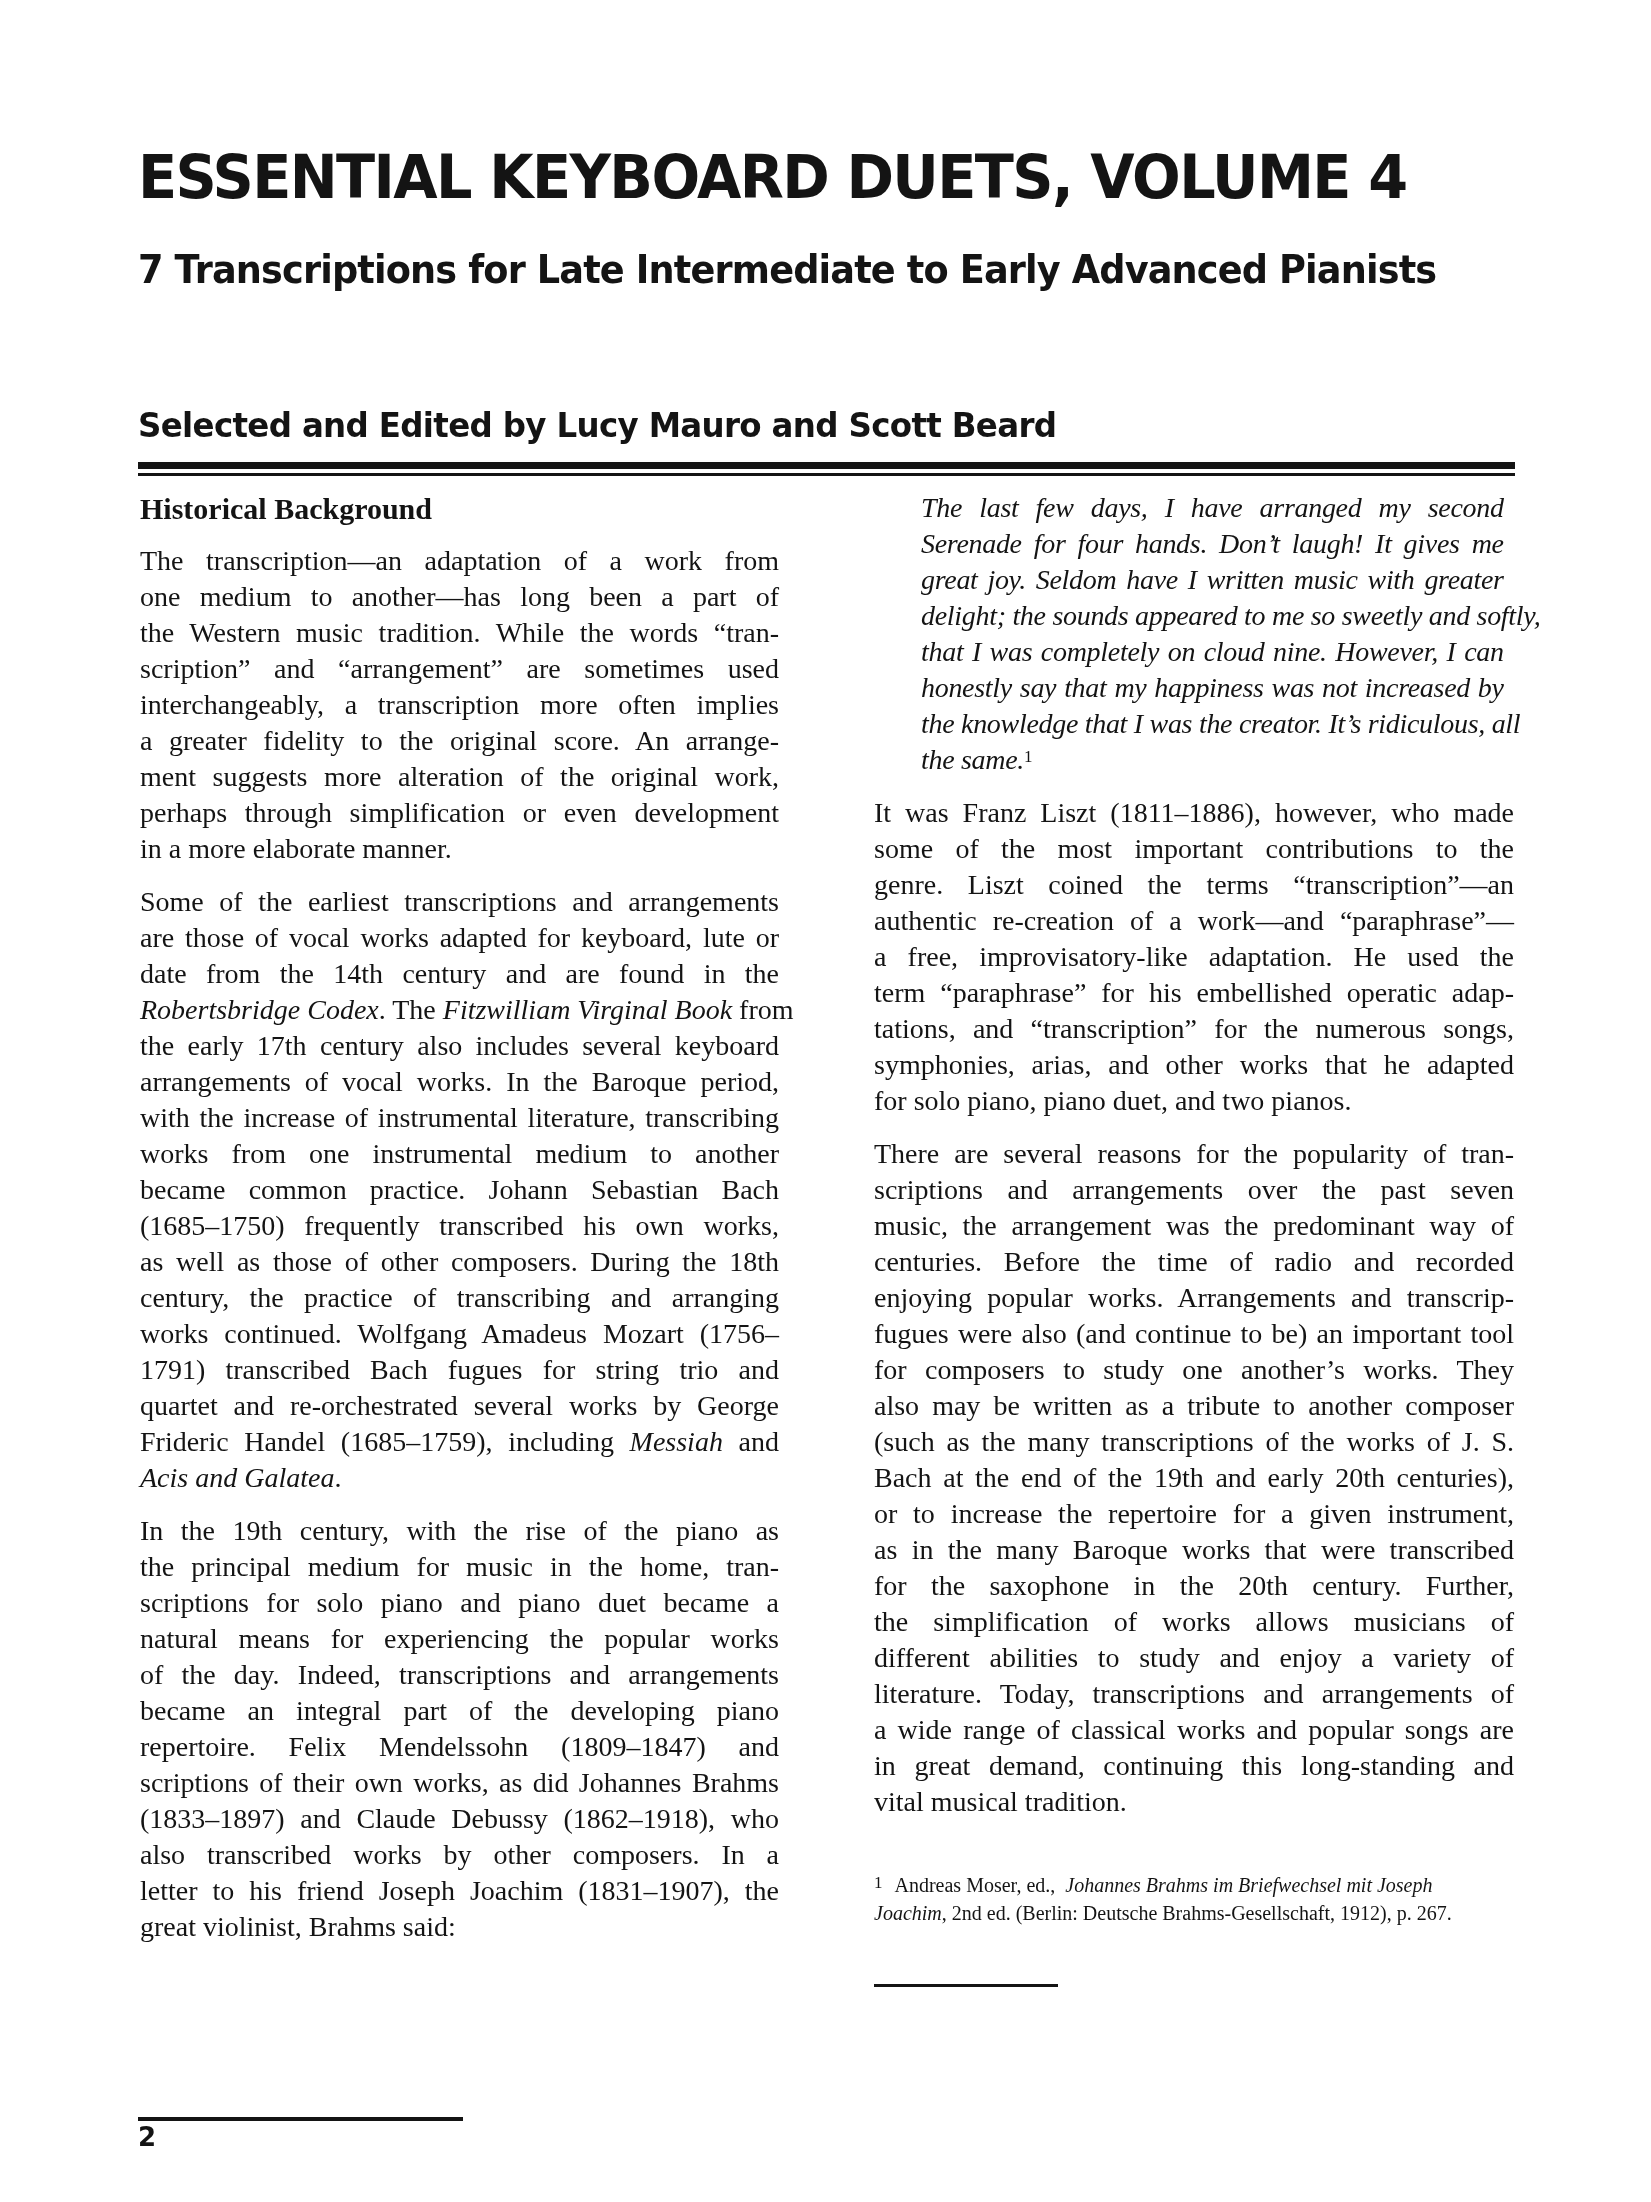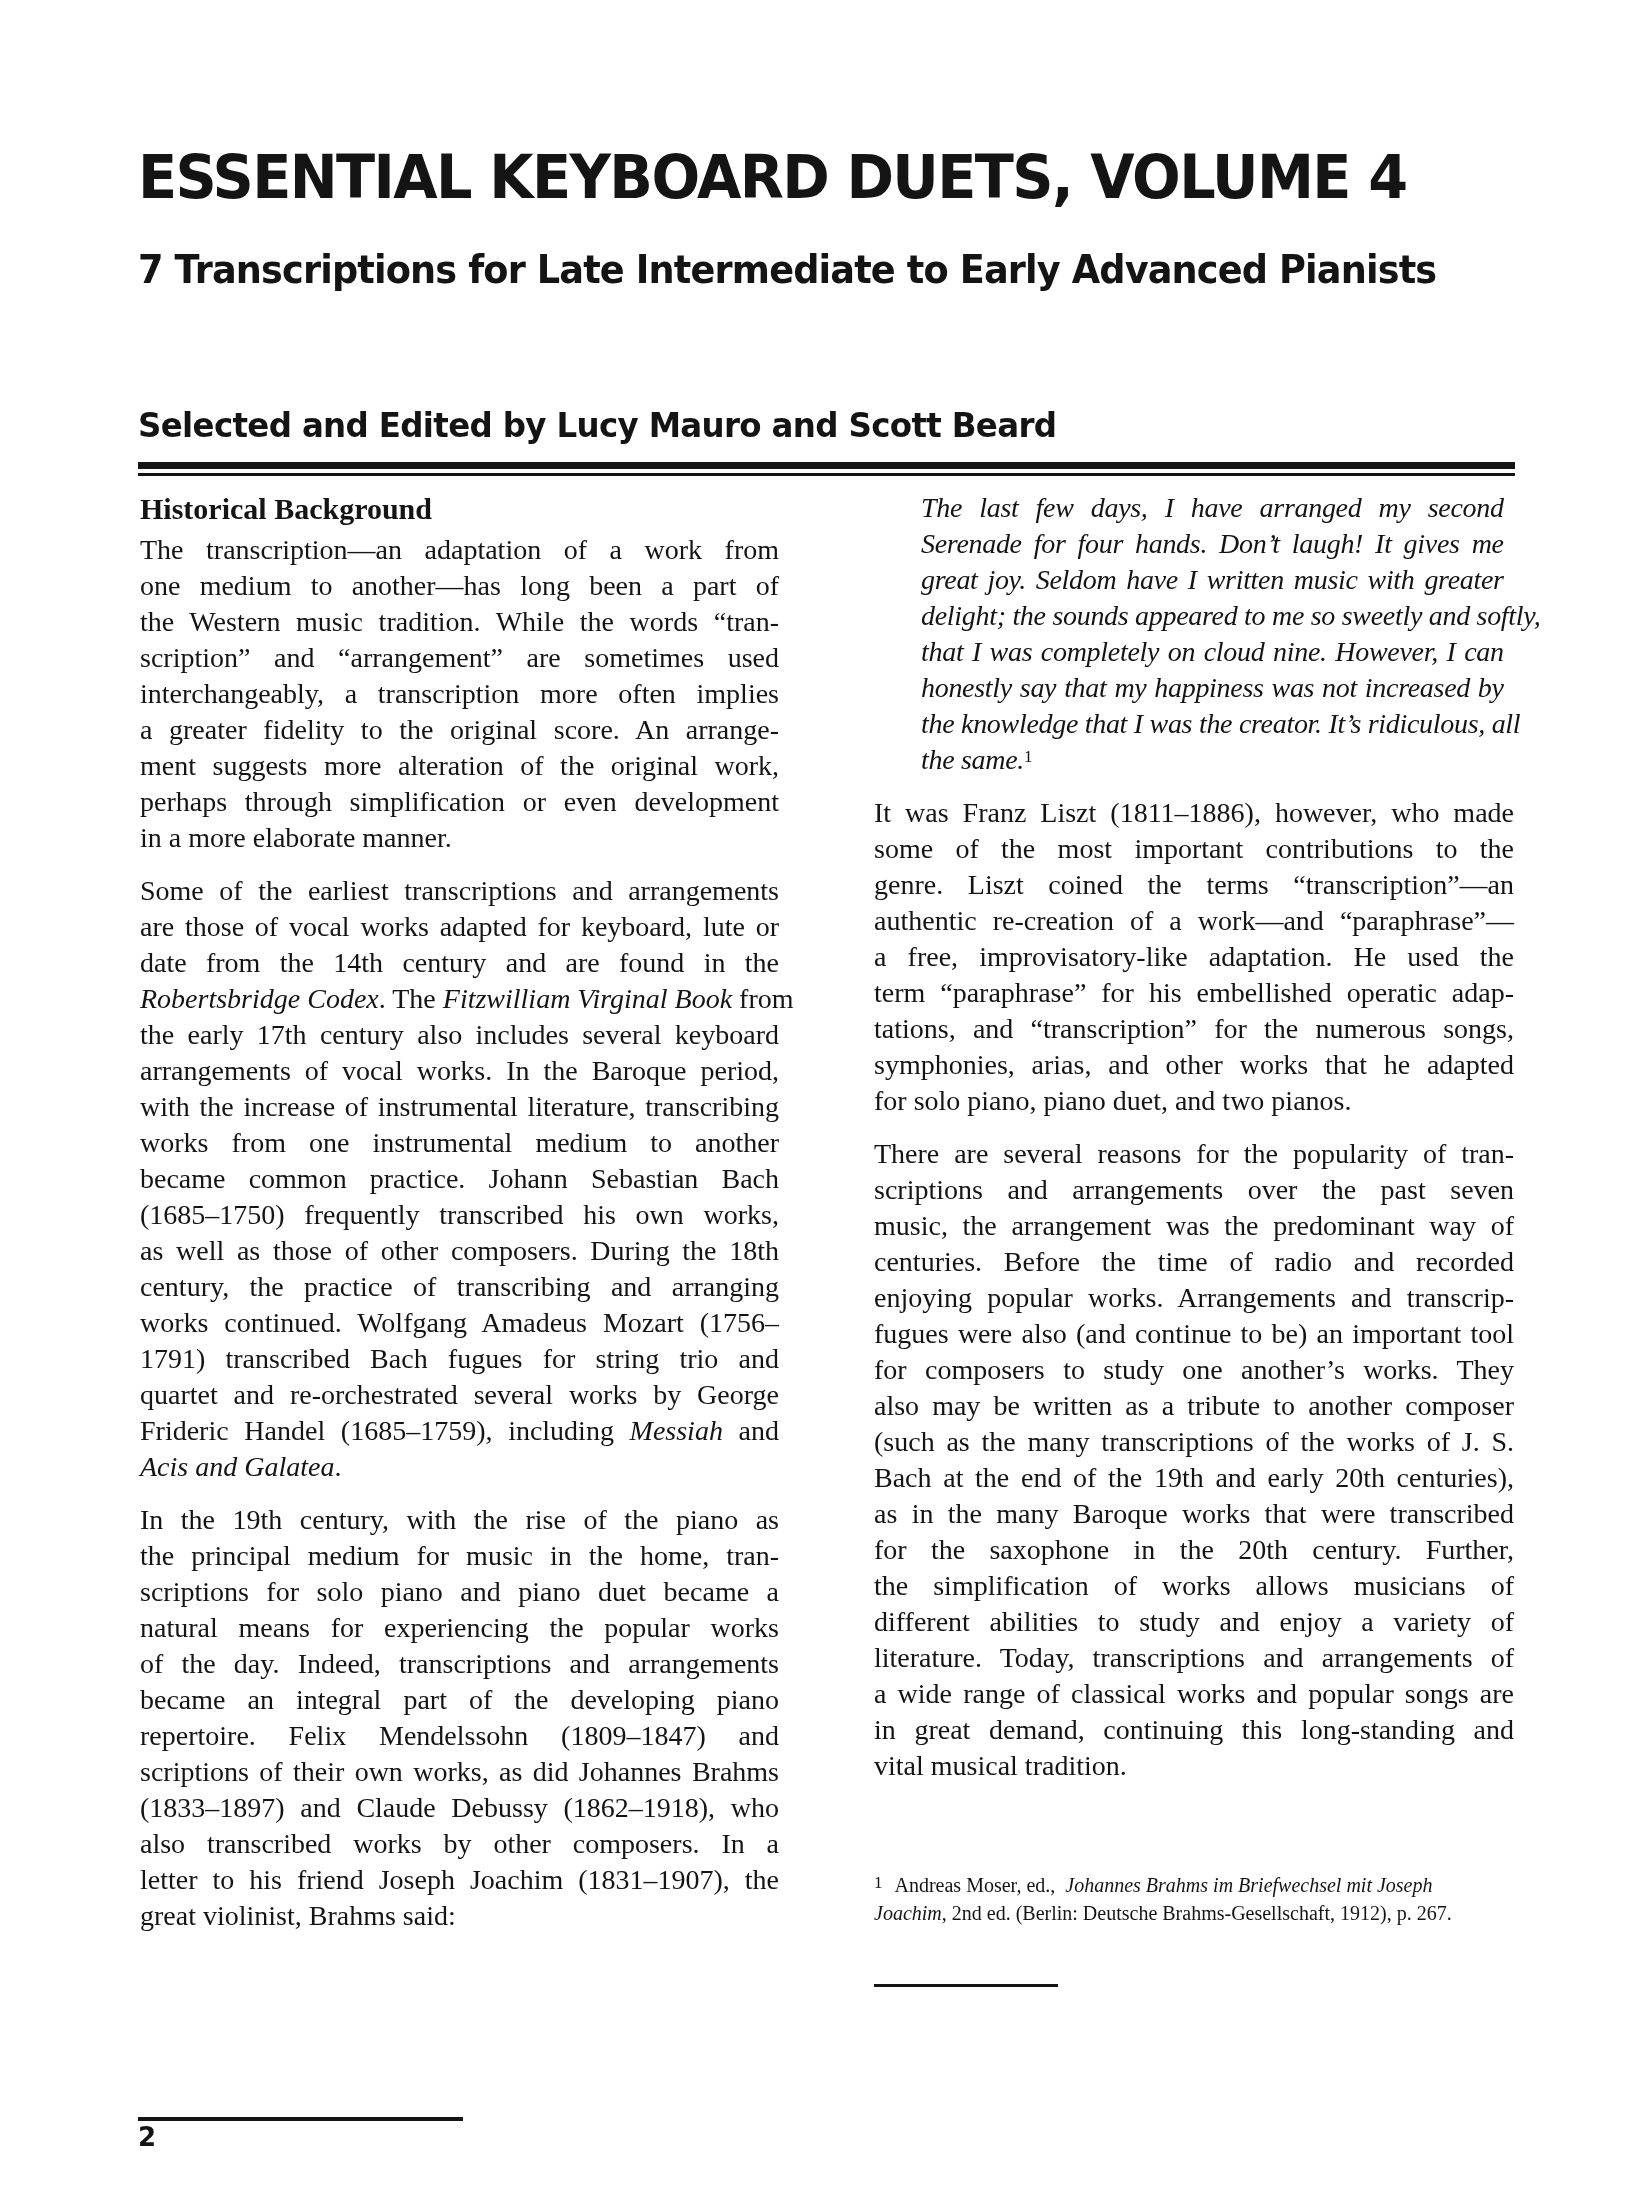--- a/index.html
+++ b/index.html
@@ -11,21 +11,21 @@
   .subtitle { position: absolute; left: 138px; top: 244px; font-size: 39px; line-height: 52px; letter-spacing: -0.9px; white-space: nowrap; transform-origin: left top; transform: scaleX(0.94); }
   .byline { position: absolute; left: 138px; top: 404px; font-size: 34px; line-height: 43px; letter-spacing: -0.7px; white-space: nowrap; transform-origin: left top; transform: scaleX(0.955); }
 
   .rule-thick { position: absolute; left: 138px; width: 1377px; top: 462px; height: 6.9px; background: #141414; }
   .rule-thin  { position: absolute; left: 138px; width: 1377px; top: 473px; height: 3.4px; background: #141414; }
 
   .col { position: absolute; font-size: 28px; line-height: 36px; }
   .col-left { left: 140px; width: 639px; top: 490px; }
   .col-right { left: 874px; width: 640px; top: 490px; }
 
-  .heading { font-weight: bold; font-size: 30px; line-height: 38px; margin: 0 0 4px 0; }
+  .heading { font-weight: bold; font-size: 30px; line-height: 38px; margin: 0 0 15px 0; }
   .line { display: block; white-space: nowrap; text-align: justify; text-align-last: justify; height: 36px; overflow: visible; }
   .line.last { text-align-last: left; }
   .para { margin: 0 0 17px 0; }
   .quote { margin: 0 10.3px 17px 47px; font-style: italic; }
   .quote .line { letter-spacing: -0.3px; }
   sup.fn { font-size: 17px; vertical-align: top; position: relative; top: -3.4px; font-style: normal; }
   .it { font-style: italic; }
 
   .fn-rule { position: absolute; left: 874px; top: 1984px; width: 184px; height: 3.4px; background: #141414; }
   .footnote { position: absolute; left: 874px; top: 1872px; width: 637px; font-size: 20px; line-height: 27.5px; }
@@ -118,20 +118,21 @@
       <span class="line">There are several reasons for the popularity of tran-</span>
       <span class="line">scriptions and arrangements over the past seven</span>
       <span class="line">music, the arrangement was the predominant way of</span>
       <span class="line">centuries. Before the time of radio and recorded</span>
       <span class="line">enjoying popular works. Arrangements and transcrip-</span>
       <span class="line">fugues were also (and continue to be) an important tool</span>
       <span class="line">for composers to study one another’s works. They</span>
       <span class="line">also may be written as a tribute to another composer</span>
       <span class="line">(such as the many transcriptions of the works of J. S.</span>
       <span class="line">Bach at the end of the 19th and early 20th centuries),</span>
+      <span class="line">or to increase the repertoire for a given instrument,</span>
       <span class="line">as in the many Baroque works that were transcribed</span>
       <span class="line">for the saxophone in the 20th century. Further,</span>
       <span class="line">the simplification of works allows musicians of</span>
       <span class="line">different abilities to study and enjoy a variety of</span>
       <span class="line">literature. Today, transcriptions and arrangements of</span>
       <span class="line">a wide range of classical works and popular songs are</span>
       <span class="line">in great demand, continuing this long-standing and</span>
       <span class="line last">vital musical tradition.</span>
     </div>
 </div>

